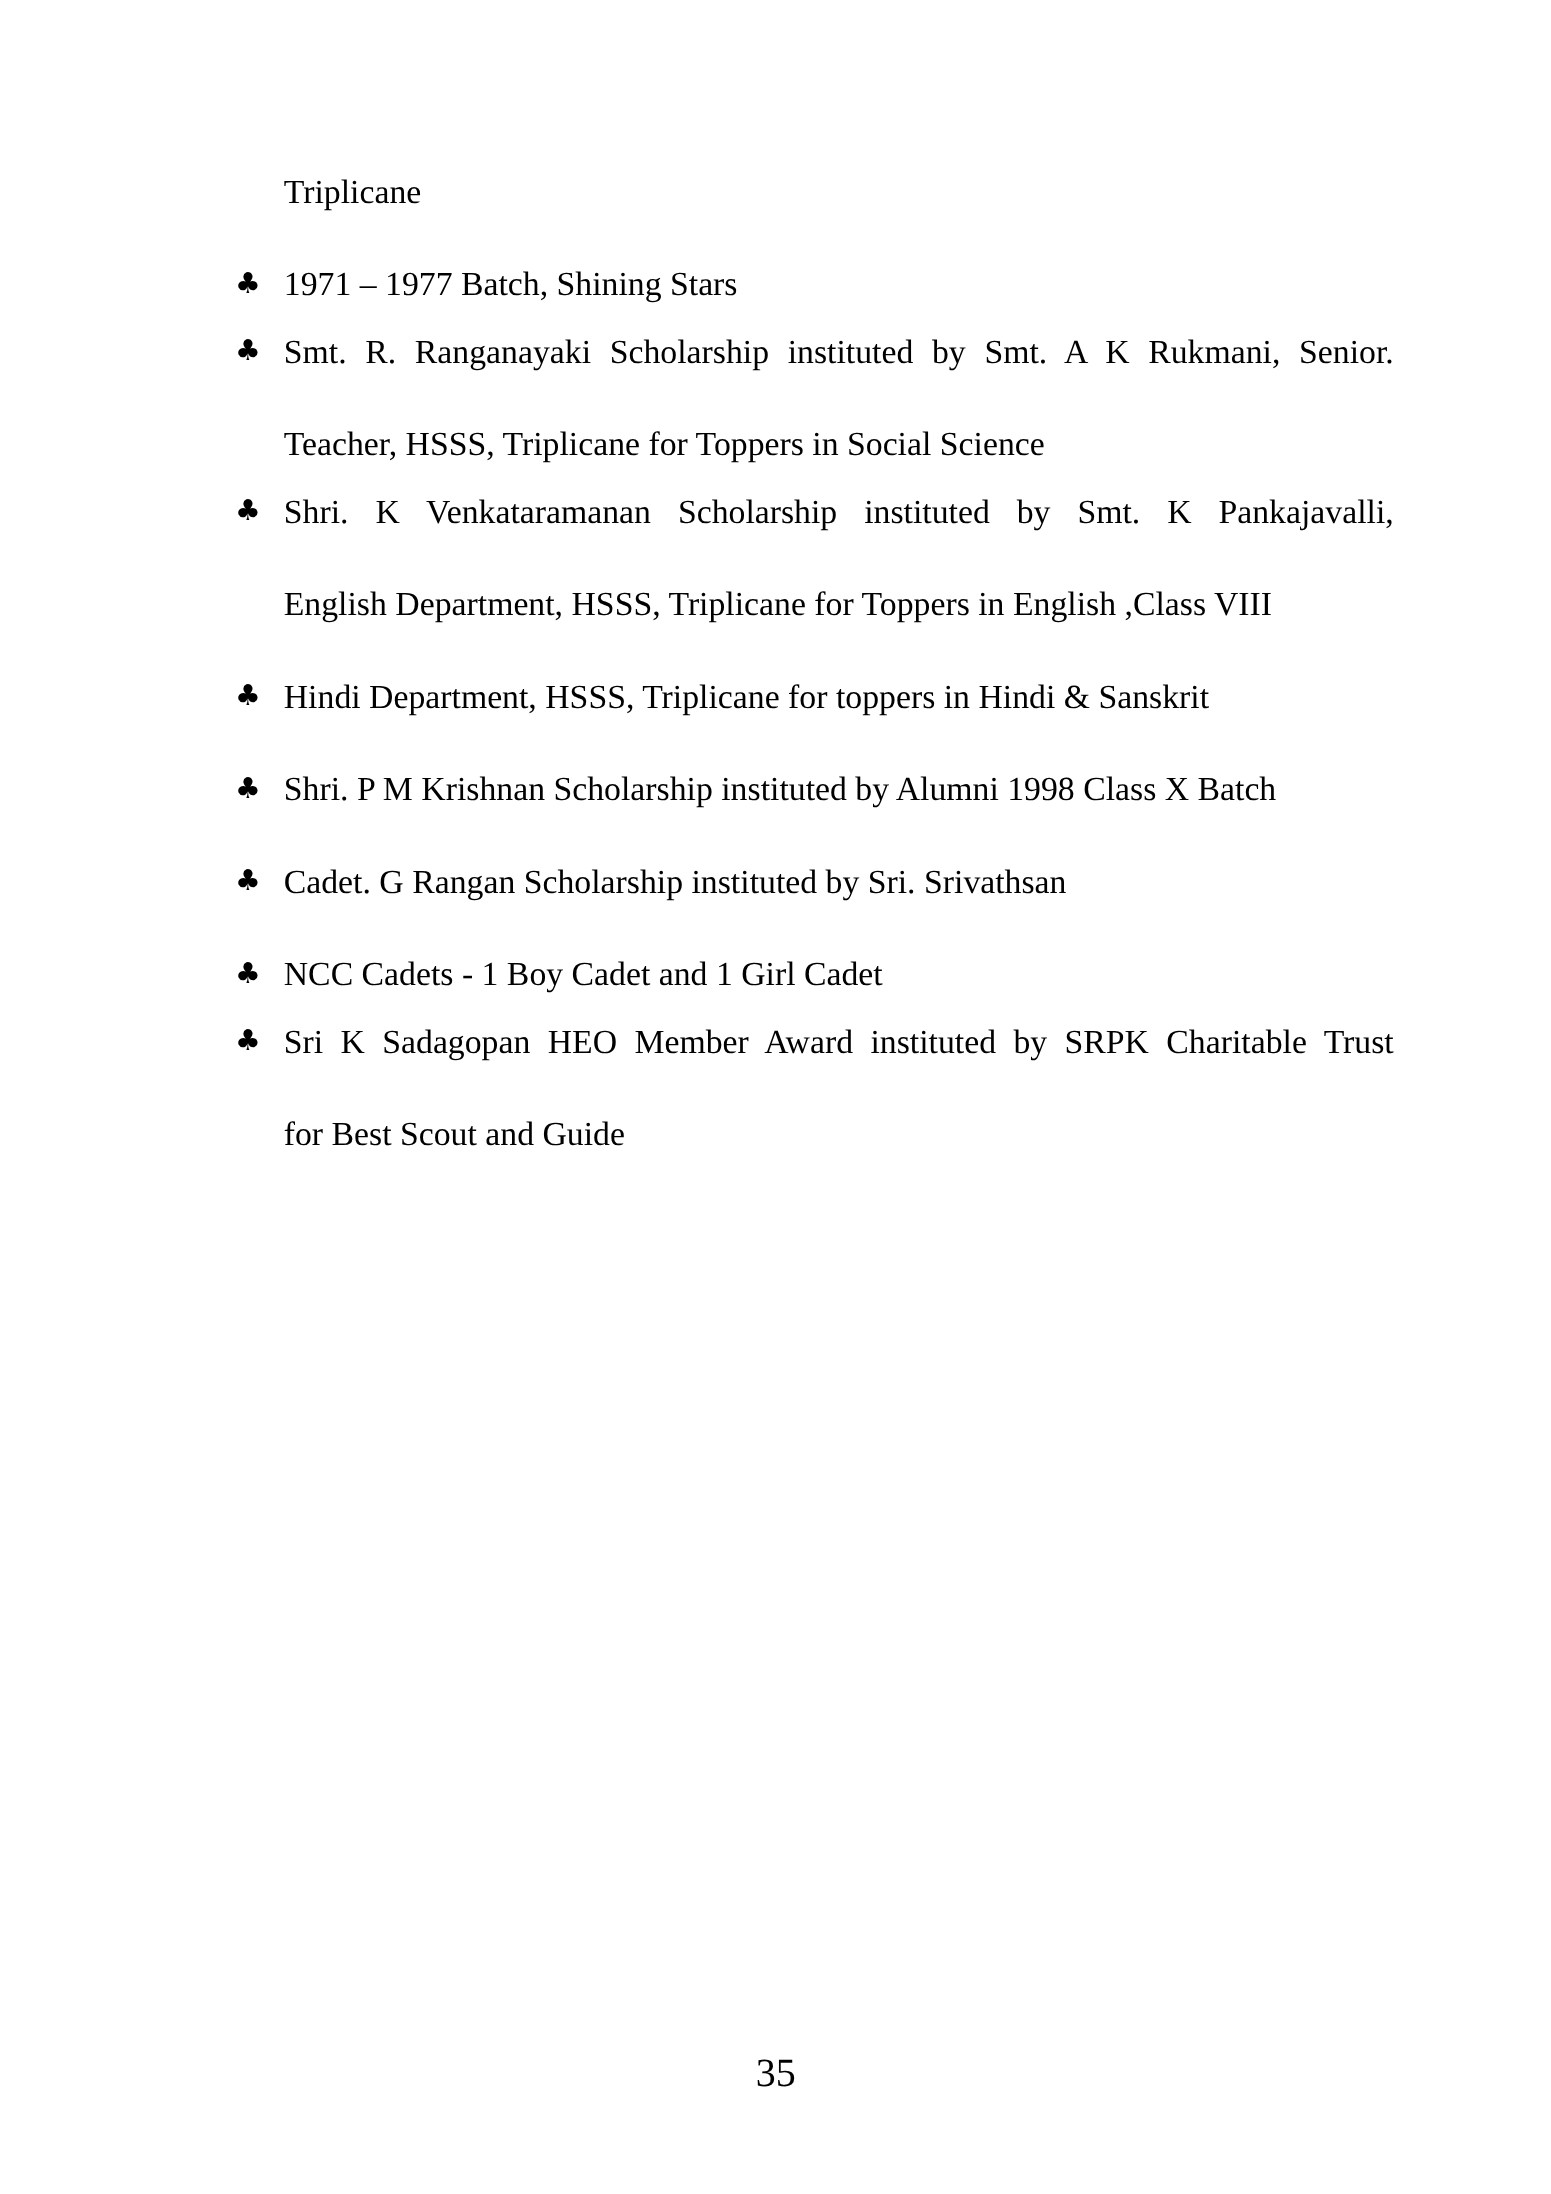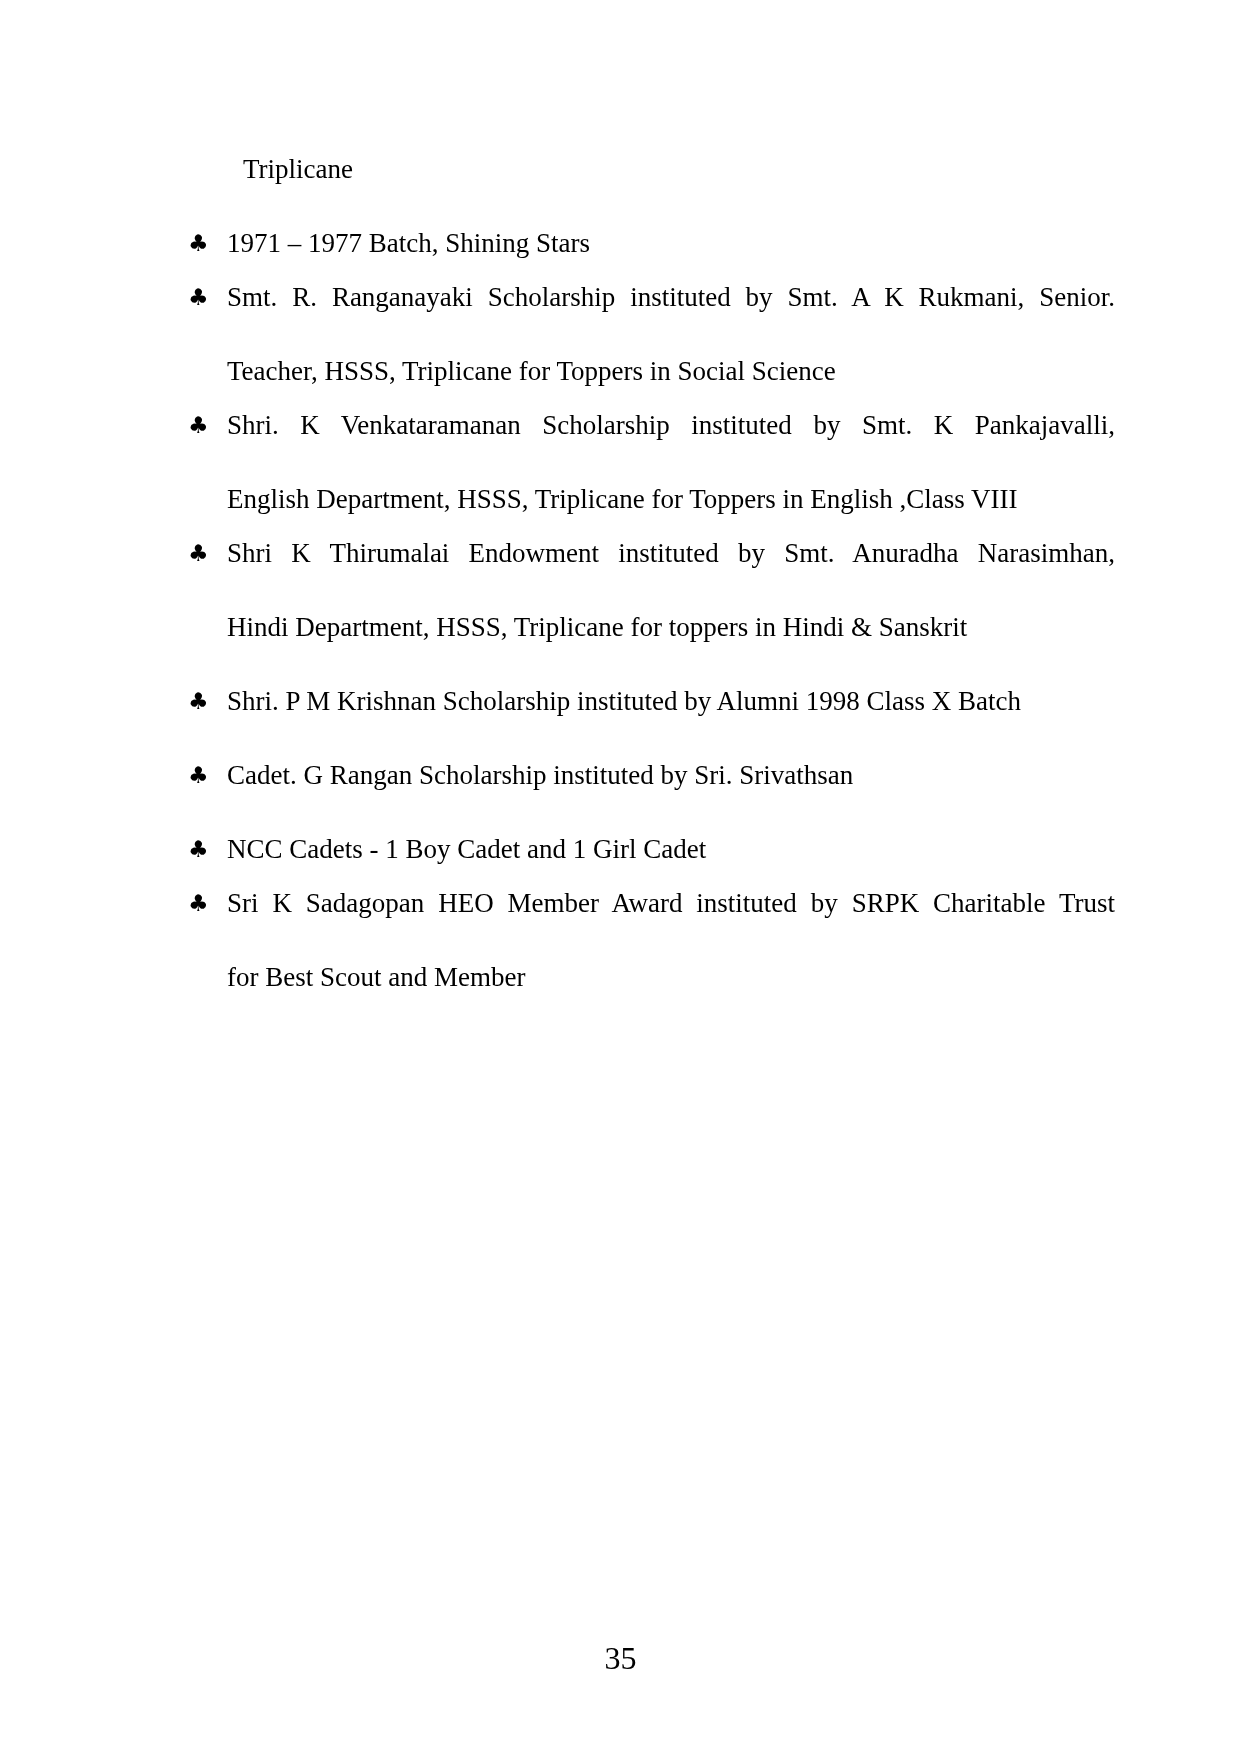--- a/index.html
+++ b/index.html
@@ -18,21 +18,21 @@
   }
   .content {
     position: absolute;
     left: 227px;
     top: 130px;
     width: 888px;
     font-size: 27px;
     line-height: 46px;
   }
   .cont-line {
-    margin: 16px;
+    margin: 0;
     text-align: left;
   }
   ul.award-list {
     list-style: none;
     margin: 0;
     padding: 0;
   }
   ul.award-list li {
     position: relative;
     margin-top: 8px;
@@ -85,36 +85,35 @@
           <div class="line jline">Smt. R. Ranganayaki Scholarship instituted by Smt. A K Rukmani, Senior.</div>
           <div class="line lline">Teacher, HSSS, Triplicane for Toppers in Social Science</div>
         </li>
         <li>
           <span class="bullet">♣</span>
           <div class="line jline">Shri. K Venkataramanan Scholarship instituted by Smt. K Pankajavalli,</div>
           <div class="line lline">English Department, HSSS, Triplicane for Toppers in English ,Class VIII</div>
         </li>
         <li>
           <span class="bullet">♣</span>
-          <div class="line jline">Shri K Thirumalai Endowment instituted by Smt. Anuradha Narasimhan,</div>
           <div class="line lline">Hindi Department, HSSS, Triplicane for toppers in Hindi &amp; Sanskrit</div>
         </li>
         <li>
           <span class="bullet">♣</span>
           <div class="line lline">Shri. P M Krishnan Scholarship instituted by Alumni 1998 Class X Batch</div>
         </li>
         <li>
           <span class="bullet">♣</span>
           <div class="line lline">Cadet. G Rangan Scholarship instituted by Sri. Srivathsan</div>
         </li>
         <li>
           <span class="bullet">♣</span>
           <div class="line lline">NCC Cadets - 1 Boy Cadet and 1 Girl Cadet</div>
         </li>
         <li>
           <span class="bullet">♣</span>
           <div class="line jline">Sri K Sadagopan HEO Member Award instituted by SRPK Charitable Trust</div>
-          <div class="line lline">for Best Scout and Member</div>
+          <div class="line lline">for Best Scout and Guide</div>
         </li>
       </ul>
   </div>
   <div class="footer">35</div>
 </div>
 
 </body></html>

